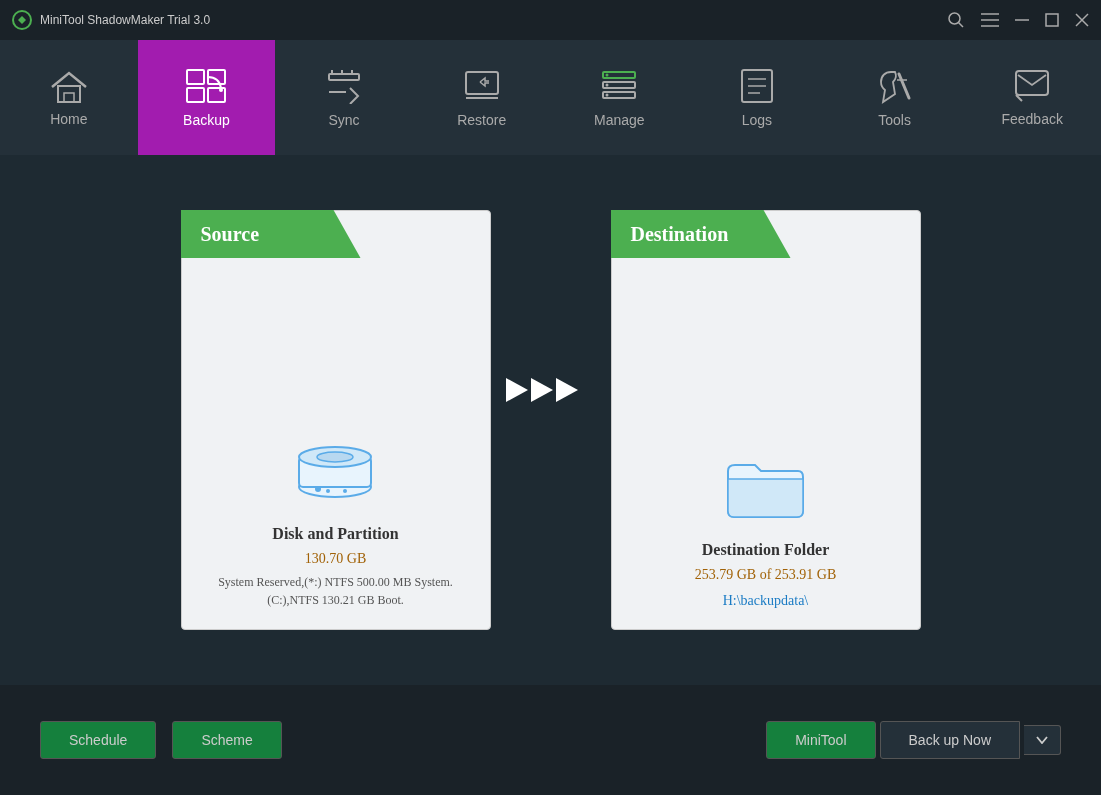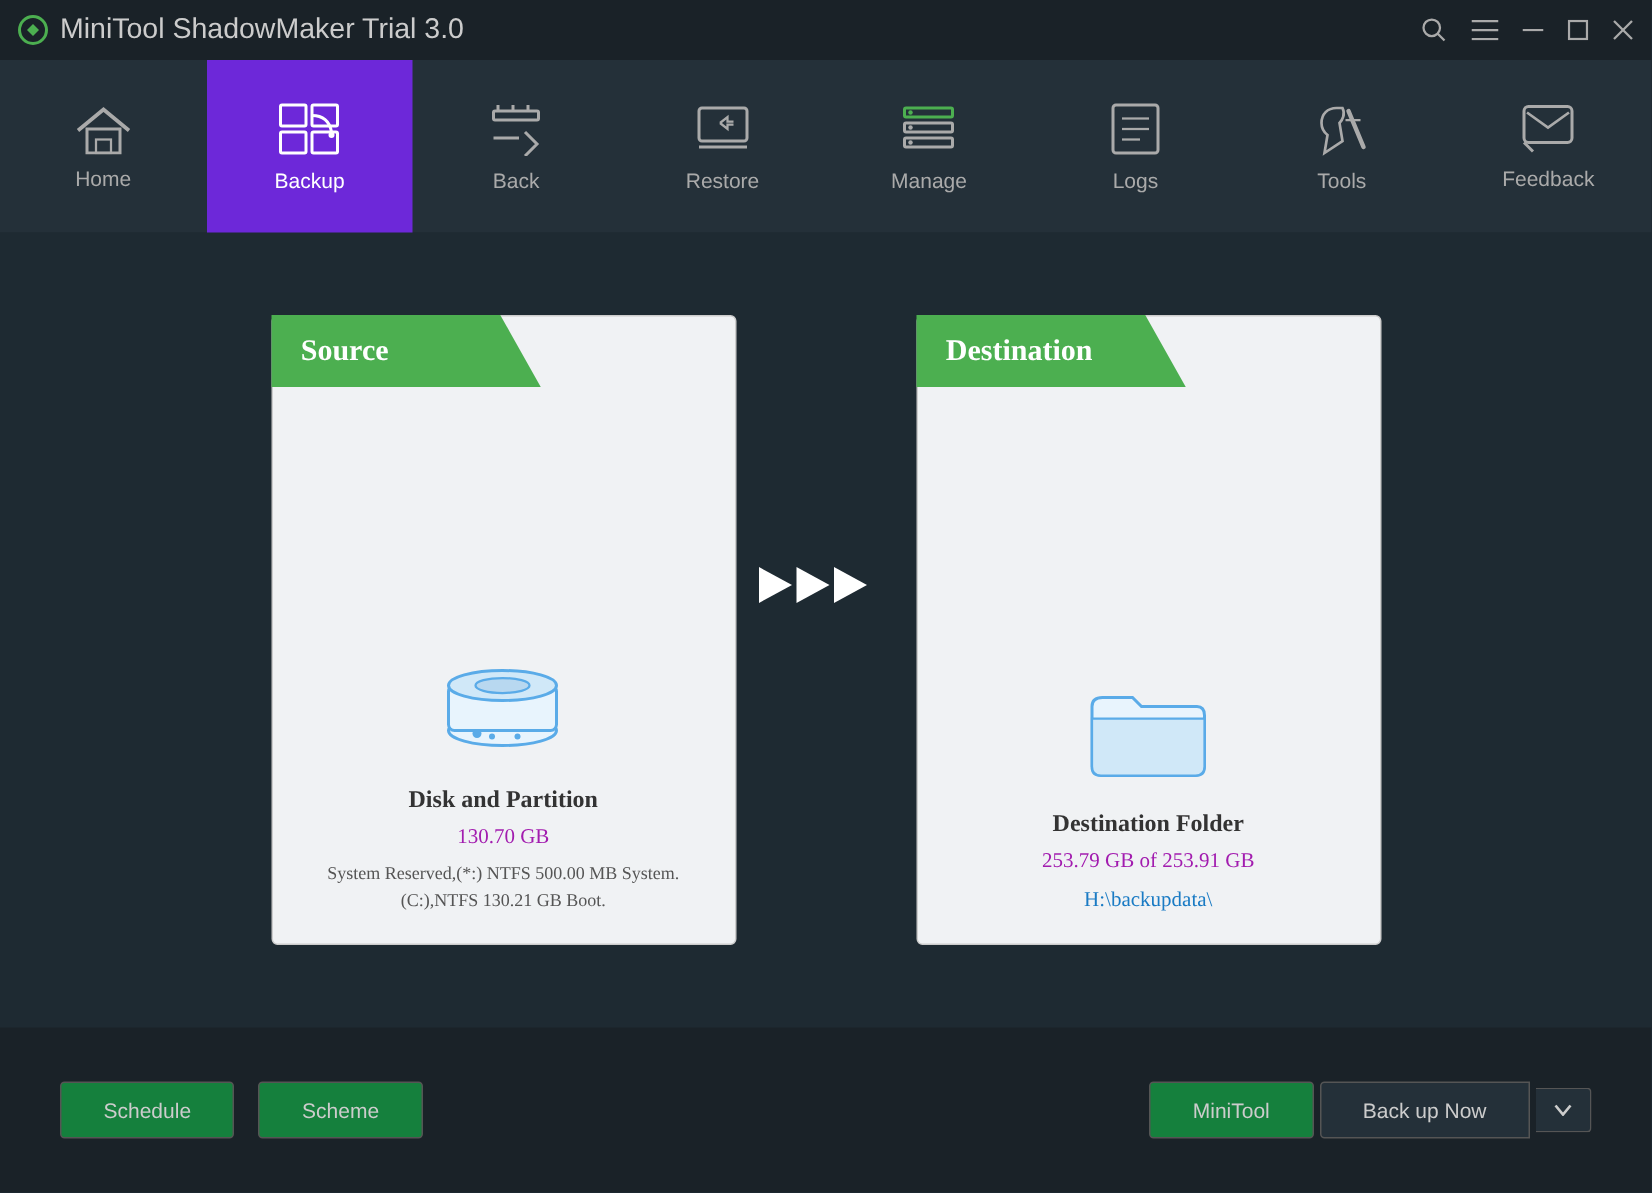--- a/index.html
+++ b/index.html
@@ -25,21 +25,21 @@
       display: flex;
       align-items: center;
       gap: 8px;
     }
     .titlebar-logo {
       width: 20px;
       height: 20px;
     }
     .titlebar-title {
       color: #ccc;
-      font-size: 19px;
+      font-size: 12px;
     }
     .titlebar-controls {
       display: flex;
       align-items: center;
       gap: 16px;
     }
     .titlebar-icon {
       color: #aaa;
       font-size: 16px;
       cursor: pointer;
@@ -59,21 +59,21 @@
       justify-content: center;
       width: 140px;
       cursor: pointer;
       color: #aaa;
       font-size: 13px;
       gap: 8px;
       position: relative;
       transition: background 0.15s;
     }
     .nav-item.active {
-      background: #6d28d9;
+      background: #a21caf;
       color: #fff;
     }
     .nav-item .nav-icon {
       font-size: 32px;
       line-height: 1;
     }
     .nav-label { font-size: 14px; }
 
     
     .main-content {
@@ -149,21 +149,21 @@
       margin-bottom: 20px;
     }
 
     .card-title {
       font-weight: bold;
       color: #333;
       font-size: 16px;
       margin-bottom: 8px;
     }
     .card-size {
-      color: #a21caf;
+      color: #a16207;
       font-size: 14px;
       margin-bottom: 6px;
     }
     .card-detail {
       color: #555;
       font-size: 12px;
       line-height: 1.5;
     }
     .card-path {
       color: #1a7bc4;
@@ -312,21 +312,21 @@
     <span class="nav-icon">
       <svg width="36" height="36" viewBox="0 0 36 36" fill="none">
         <rect x="3" y="6" width="30" height="6" rx="1" stroke="#aaa" stroke-width="2"></rect>
         <line x1="3" y1="24" x2="20" y2="24" stroke="#aaa" stroke-width="2"></line>
         <path d="M24 20 L32 28 L24 36" stroke="#aaa" stroke-width="2" fill="none"></path>
         <line x1="6" y1="6" x2="6" y2="2" stroke="#aaa" stroke-width="2"></line>
         <line x1="16" y1="6" x2="16" y2="2" stroke="#aaa" stroke-width="2"></line>
         <line x1="26" y1="6" x2="26" y2="2" stroke="#aaa" stroke-width="2"></line>
       </svg>
     </span>
-    <span class="nav-label">Back</span>
+    <span class="nav-label">Sync</span>
   </div>
 
   <div class="nav-item">
     <span class="nav-icon">
       <svg width="38" height="36" viewBox="0 0 38 36" fill="none">
         <rect x="3" y="4" width="32" height="22" rx="2" stroke="#aaa" stroke-width="2"></rect>
         <line x1="3" y1="30" x2="35" y2="30" stroke="#aaa" stroke-width="2"></line>
         <path d="M17 14 L22 10 L22 13 L26 13" stroke="#aaa" stroke-width="1.5" fill="none"></path>
         <path d="M17 14 L22 18 L22 15 L26 15" stroke="#aaa" stroke-width="1.5" fill="none"></path>
       </svg>

